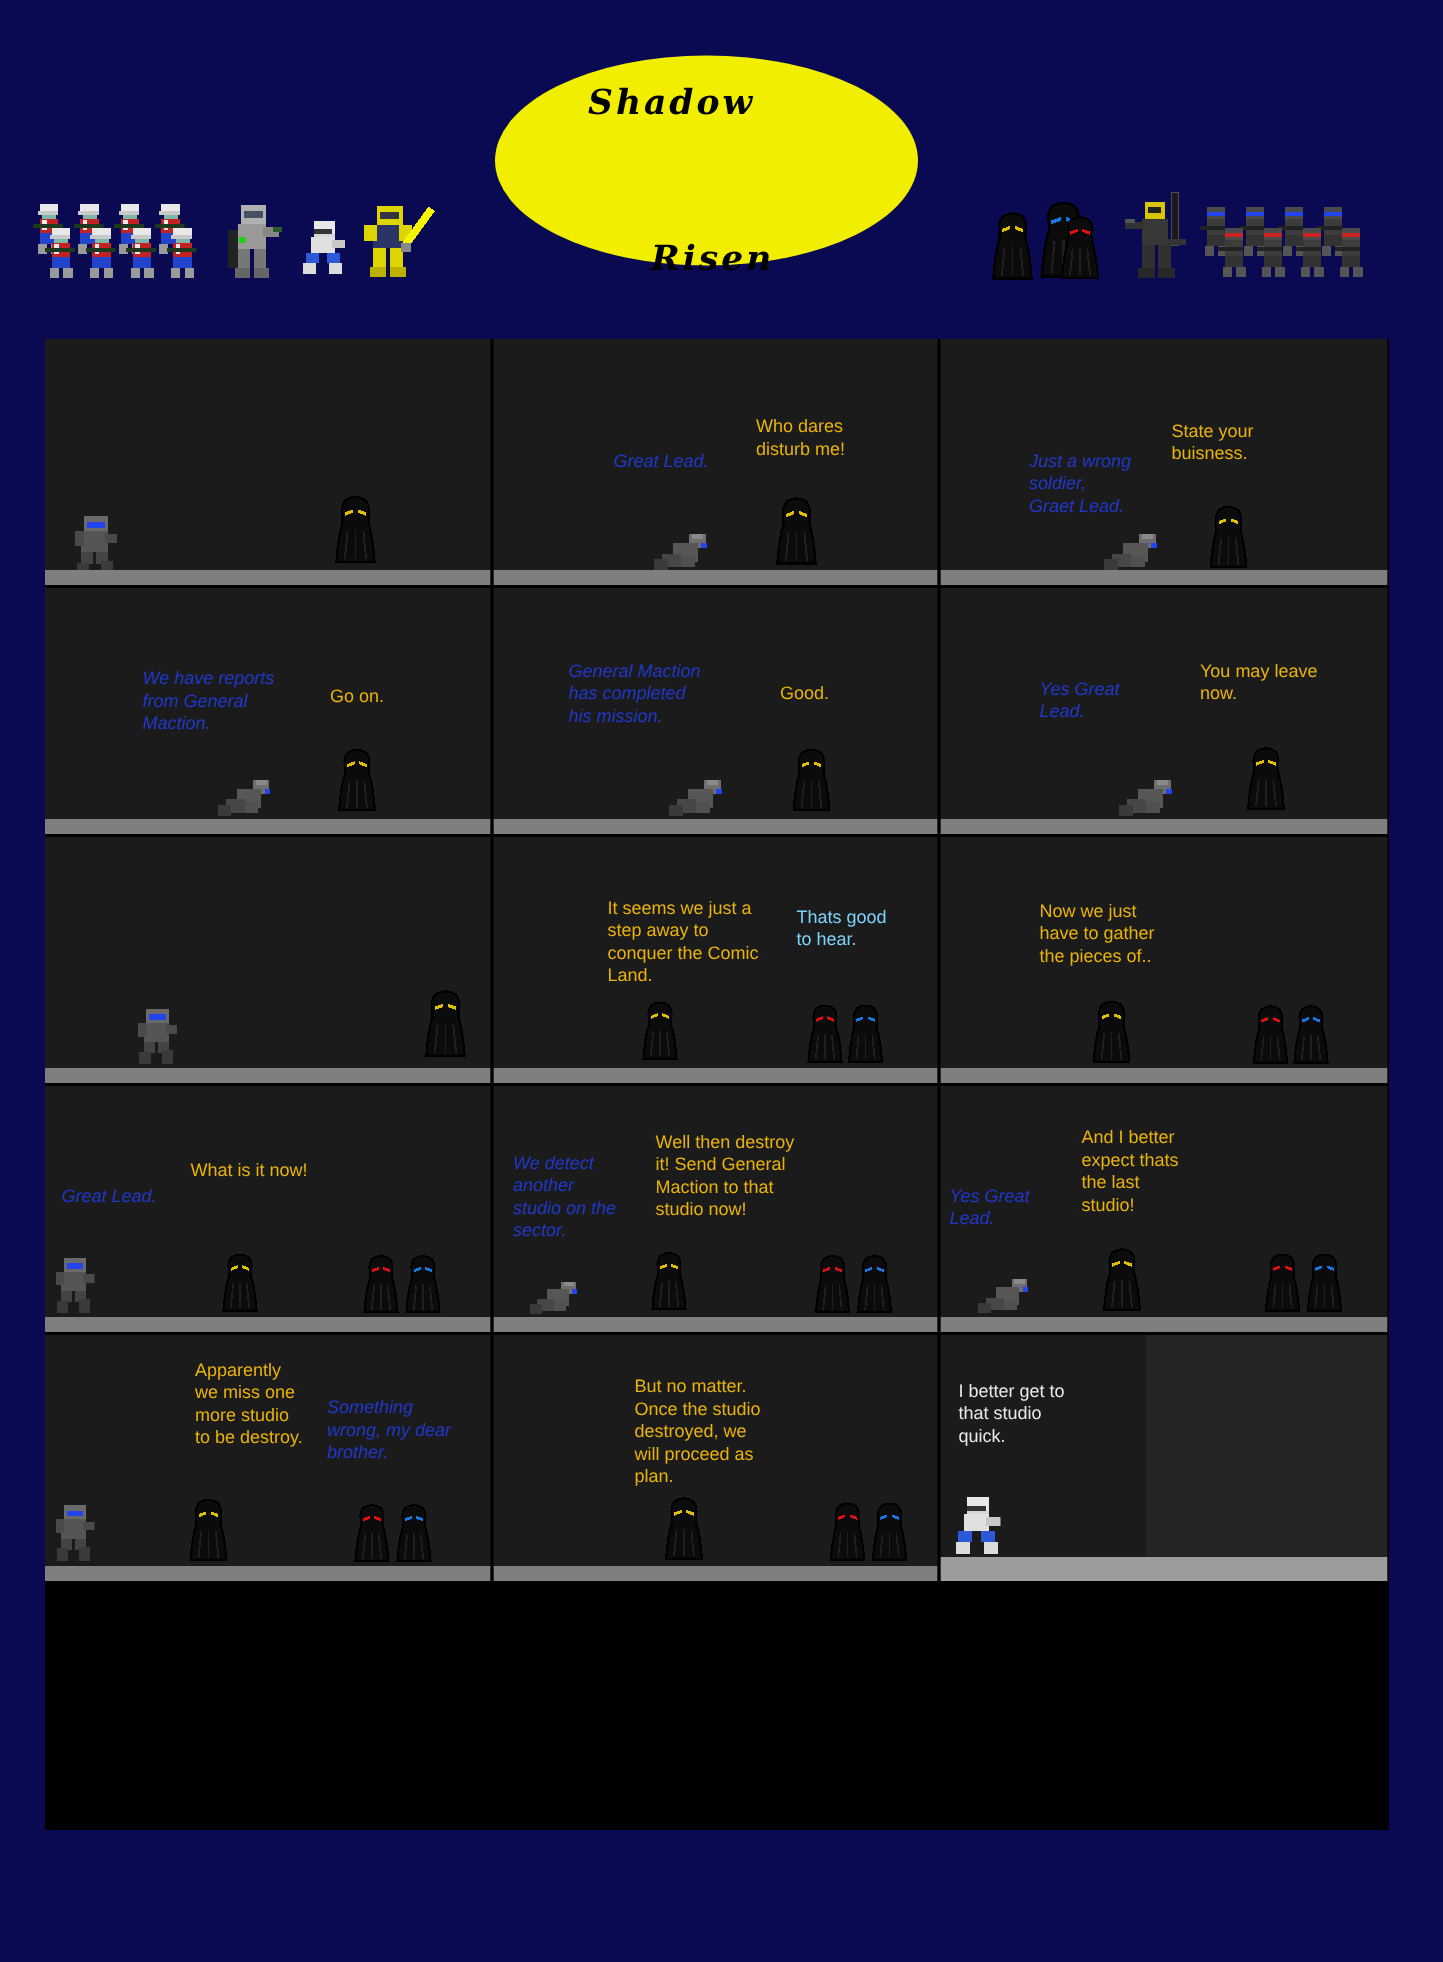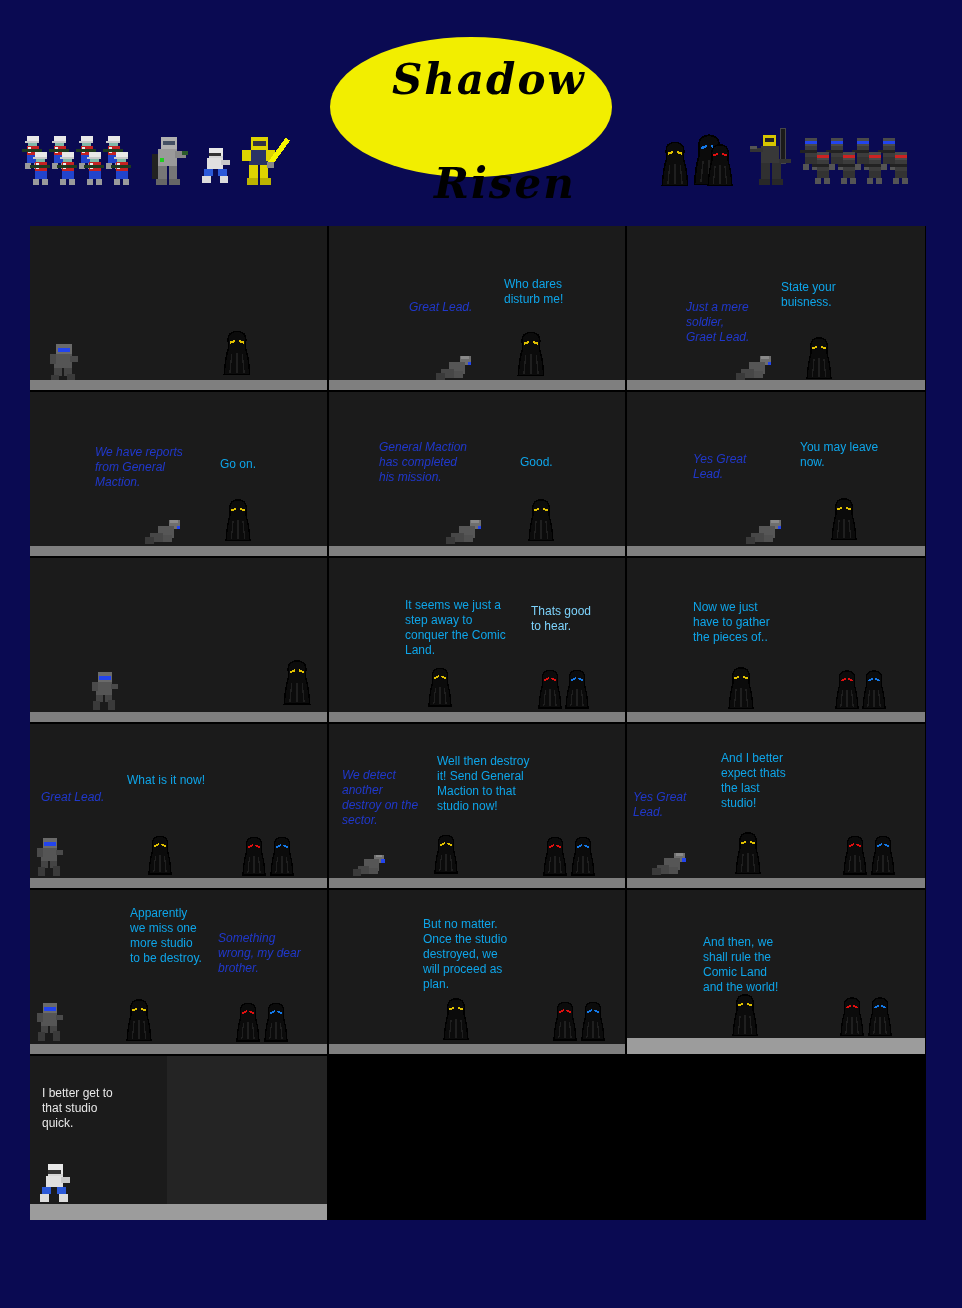--- a/index.html
+++ b/index.html
@@ -3,34 +3,34 @@
 <meta charset="utf-8">
 <style>
   html,body{margin:0;padding:0;}
   body{width:962px;height:1308px;background:#0a0a52;position:relative;overflow:hidden;
        font-family:"Liberation Sans",sans-serif;}
   .abs{position:absolute;}
   
   #title-ellipse{left:330px;top:37px;width:282px;height:140px;background:#f2ee00;
        border-radius:50%;}
   .title-line{position:absolute;color:#000;font-family:"DejaVu Serif",serif;
-       font-style:italic;font-weight:bold;font-size:42px;letter-spacing:2px;}
+       font-style:italic;font-weight:bold;font-size:23px;letter-spacing:2px;}
   #title-1{left:62px;top:18px;}
   #title-2{left:104px;top:78px;margin-top:44px;}
   
   #grid{left:30px;top:226px;width:896px;height:994px;display:grid;background:#000;
         grid-template-columns:297px 296px 298px;grid-template-rows:repeat(6,164px);
         column-gap:2px;row-gap:2px;}
   .panel{position:relative;background:#1b1b1b;overflow:hidden;}
   .floor{position:absolute;left:0;right:0;bottom:0;height:10px;background:#7f7f7f;}
   .floor.big{height:16px;background:#9c9c9c;}
   .subpanel{position:absolute;top:0;bottom:16px;right:0;background:#242424;}
   .speech{position:absolute;font-size:12px;line-height:15px;white-space:pre-line;}
   .c-blue{color:#2038cc;font-style:italic;}
-  .c-yellow{color:#0ea5e9;}
+  .c-yellow{color:#eab308;}
   .c-red{color:#7dd3fc;}
   .c-white{color:#e8e8e8;}
   .sprite{position:absolute;overflow:visible;}
   svg *{shape-rendering:crispEdges;}
 </style>
 </head>
 <body>
 
 <svg width="0" height="0" style="position:absolute">
   <defs>
@@ -239,21 +239,21 @@
     <svg class="sprite" style="left:107px;top:130px;width:40px;height:26px">
         <use href="#soldier-kneel"></use>
       </svg>
     <svg class="sprite" style="left:187px;top:102px;width:30px;height:54px;--eye:#e0c000">
         <use href="#shadow"></use>
       </svg>
     <div class="floor"></div>
   </section>
 
   <section class="panel">
-    <div class="speech c-blue" style="left:59px;top:74px">Just a mere
+    <div class="speech c-blue" style="left:59px;top:74px">Just a wrong
 soldier,
 Graet Lead.</div>
     <div class="speech c-yellow" style="left:154px;top:54px">State your
 buisness.</div>
     <svg class="sprite" style="left:109px;top:130px;width:40px;height:26px">
         <use href="#soldier-kneel"></use>
       </svg>
     <svg class="sprite" style="left:178px;top:110px;width:28px;height:46px;--eye:#e0c000">
         <use href="#shadow"></use>
       </svg>
@@ -362,21 +362,21 @@
       </svg>
     <svg class="sprite" style="left:239px;top:112px;width:26px;height:42px;--eye:#1478e6">
         <use href="#shadow"></use>
       </svg>
     <div class="floor"></div>
   </section>
 
   <section class="panel">
     <div class="speech c-blue" style="left:13px;top:44px">We detect
 another
-destroy on the
+studio on the
 sector.</div>
     <div class="speech c-yellow" style="left:108px;top:30px">Well then destroy
 it! Send General
 Maction to that
 studio now!</div>
     <svg class="sprite" style="left:24px;top:130px;width:36px;height:24px">
         <use href="#soldier-kneel"></use>
       </svg>
     <svg class="sprite" style="left:104px;top:108px;width:26px;height:46px;--eye:#e0c000">
         <use href="#shadow"></use>
@@ -446,36 +446,20 @@
       </svg>
     <svg class="sprite" style="left:223px;top:110px;width:26px;height:44px;--eye:#e01010">
         <use href="#shadow"></use>
       </svg>
     <svg class="sprite" style="left:251px;top:110px;width:26px;height:44px;--eye:#1478e6">
         <use href="#shadow"></use>
       </svg>
     <div class="floor"></div>
   </section>
 
-  <section class="panel">
-    <div class="speech c-yellow" style="left:76px;top:45px">And then, we
-shall rule the
-Comic Land
-and the world!</div>
-    <svg class="sprite" style="left:104px;top:103px;width:28px;height:46px;--eye:#e0c000">
-        <use href="#shadow"></use>
-      </svg>
-    <svg class="sprite" style="left:212px;top:106px;width:26px;height:43px;--eye:#e01010">
-        <use href="#shadow"></use>
-      </svg>
-    <svg class="sprite" style="left:240px;top:106px;width:26px;height:43px;--eye:#1478e6">
-        <use href="#shadow"></use>
-      </svg>
-    <div class="floor big"></div>
-  </section>
 
 
   <section class="panel">
     <div class="subpanel" style="left:137px"></div>
     <div class="speech c-white" style="left:12px;top:30px">I better get to
 that studio
 quick.</div>
     <svg class="sprite" style="left:10px;top:106px;width:30px;height:42px">
         <use href="#hero-run"></use>
       </svg>

